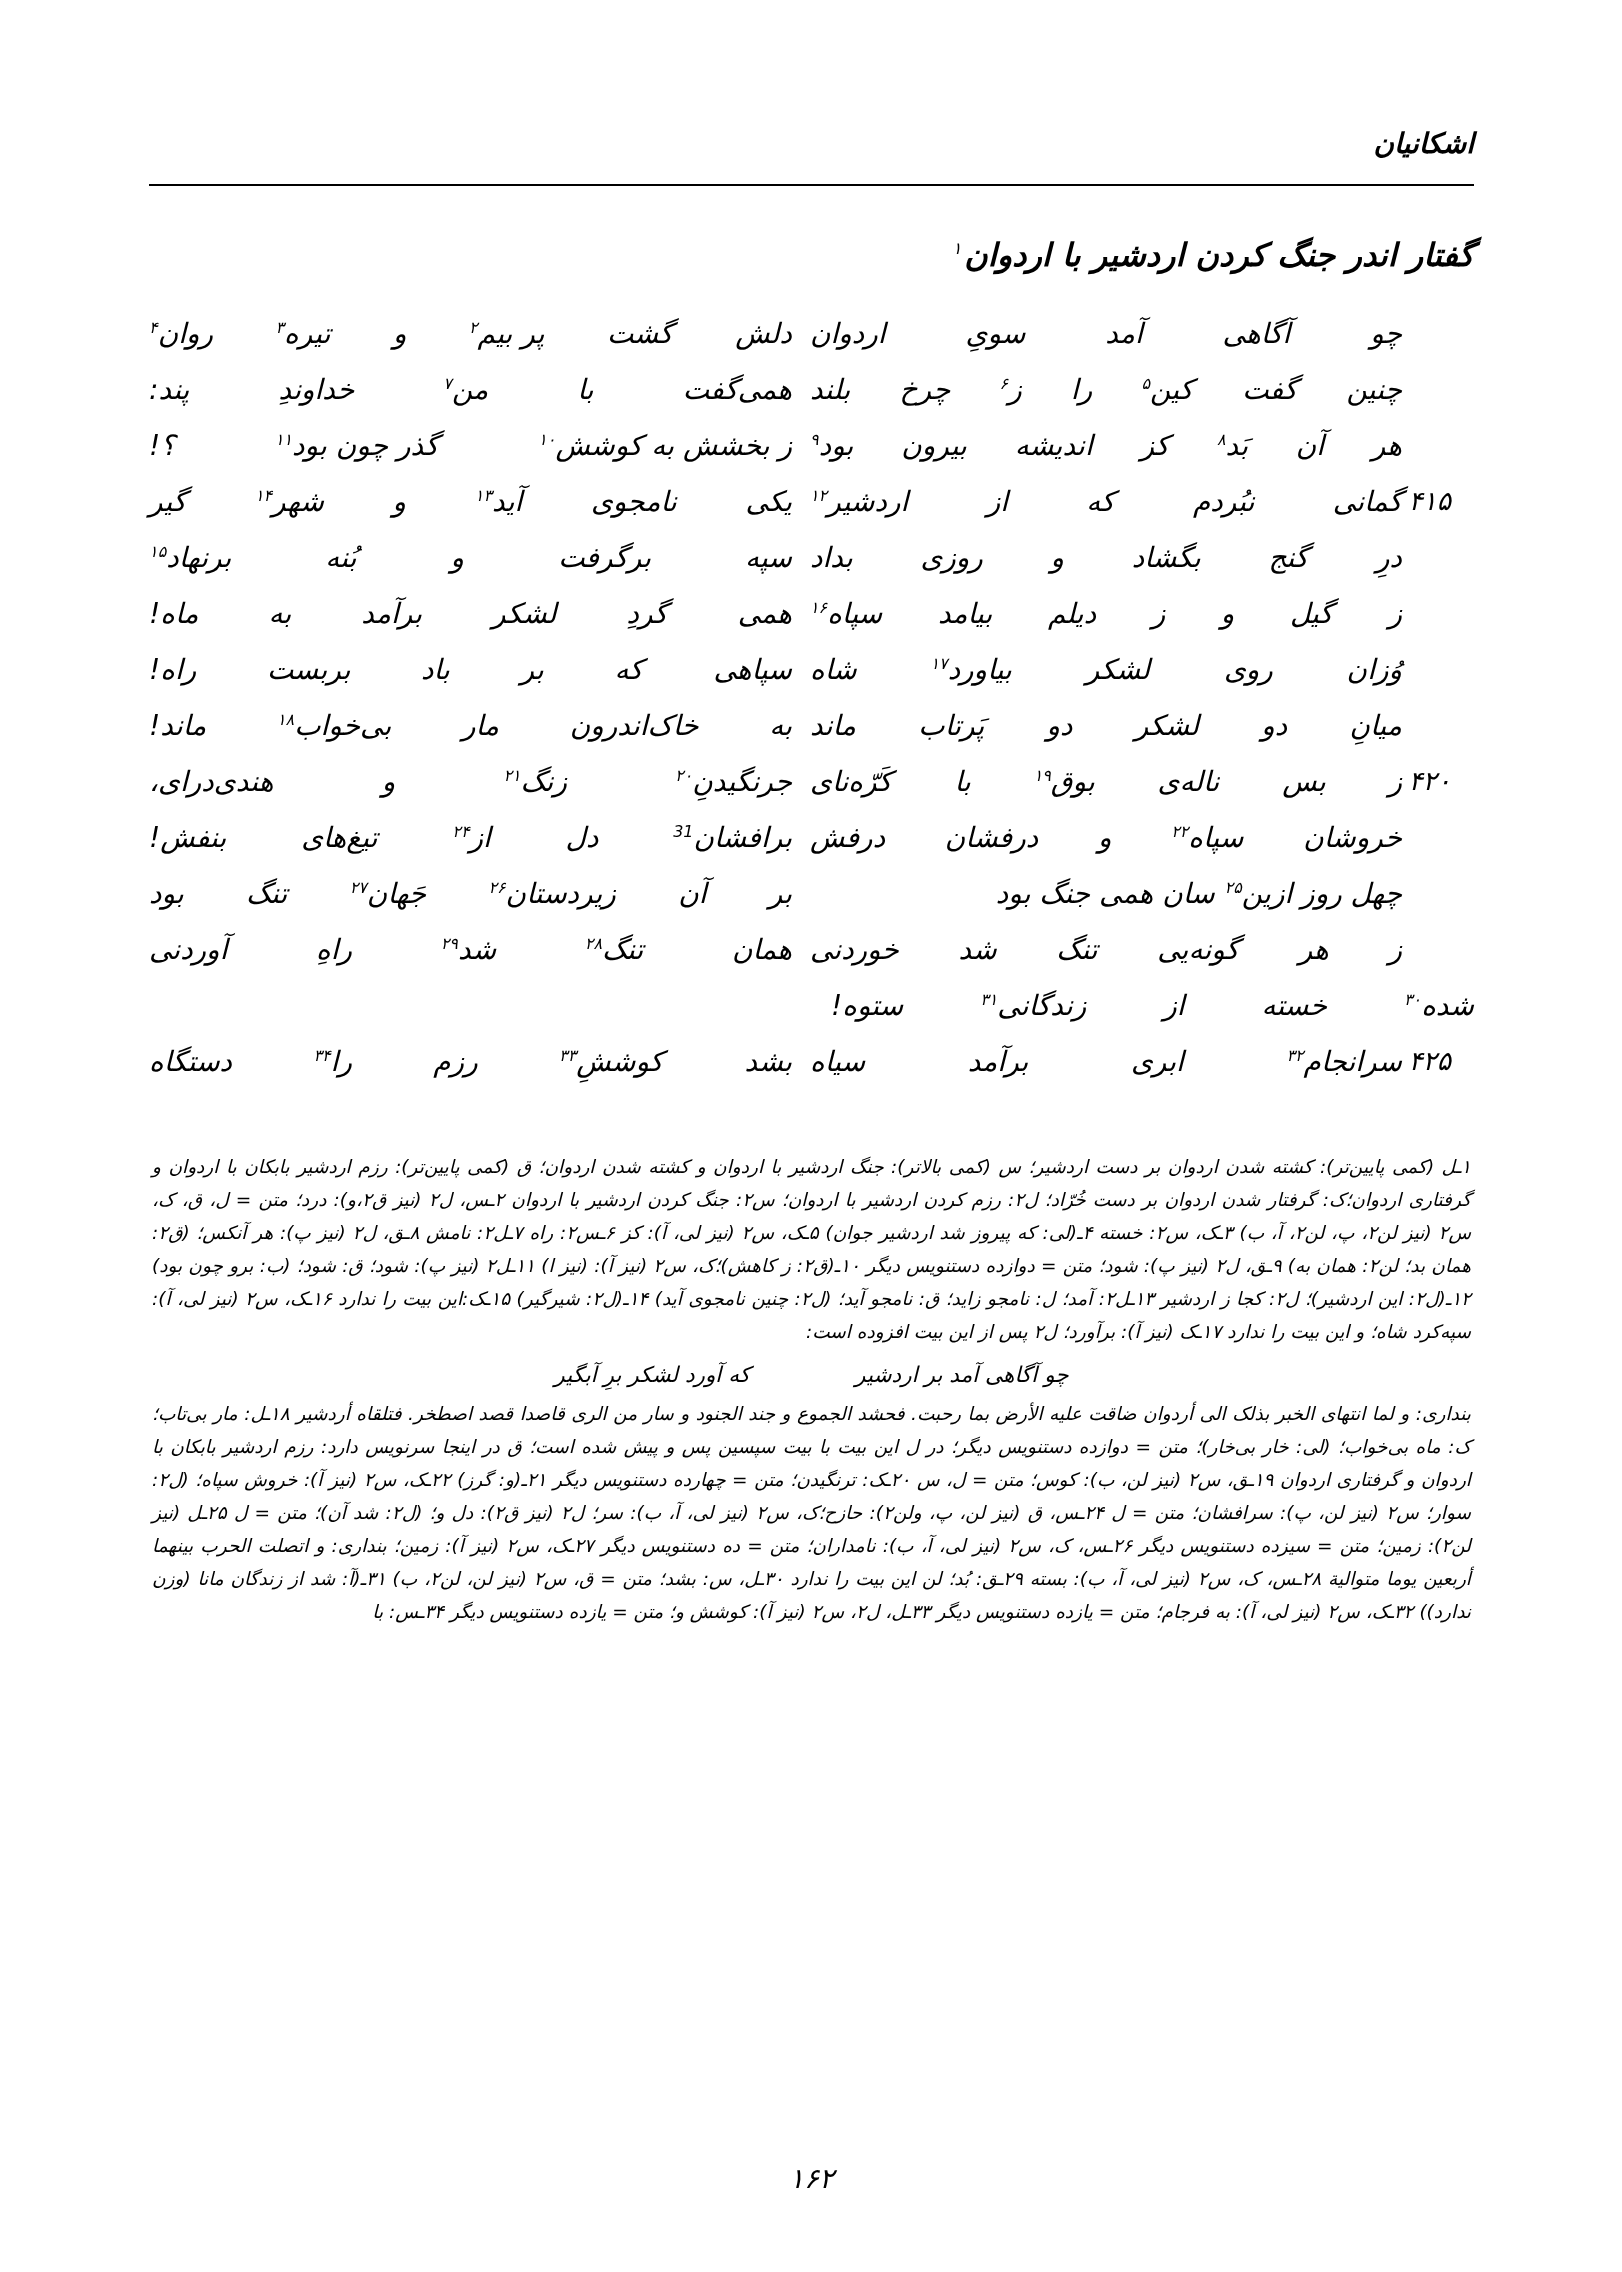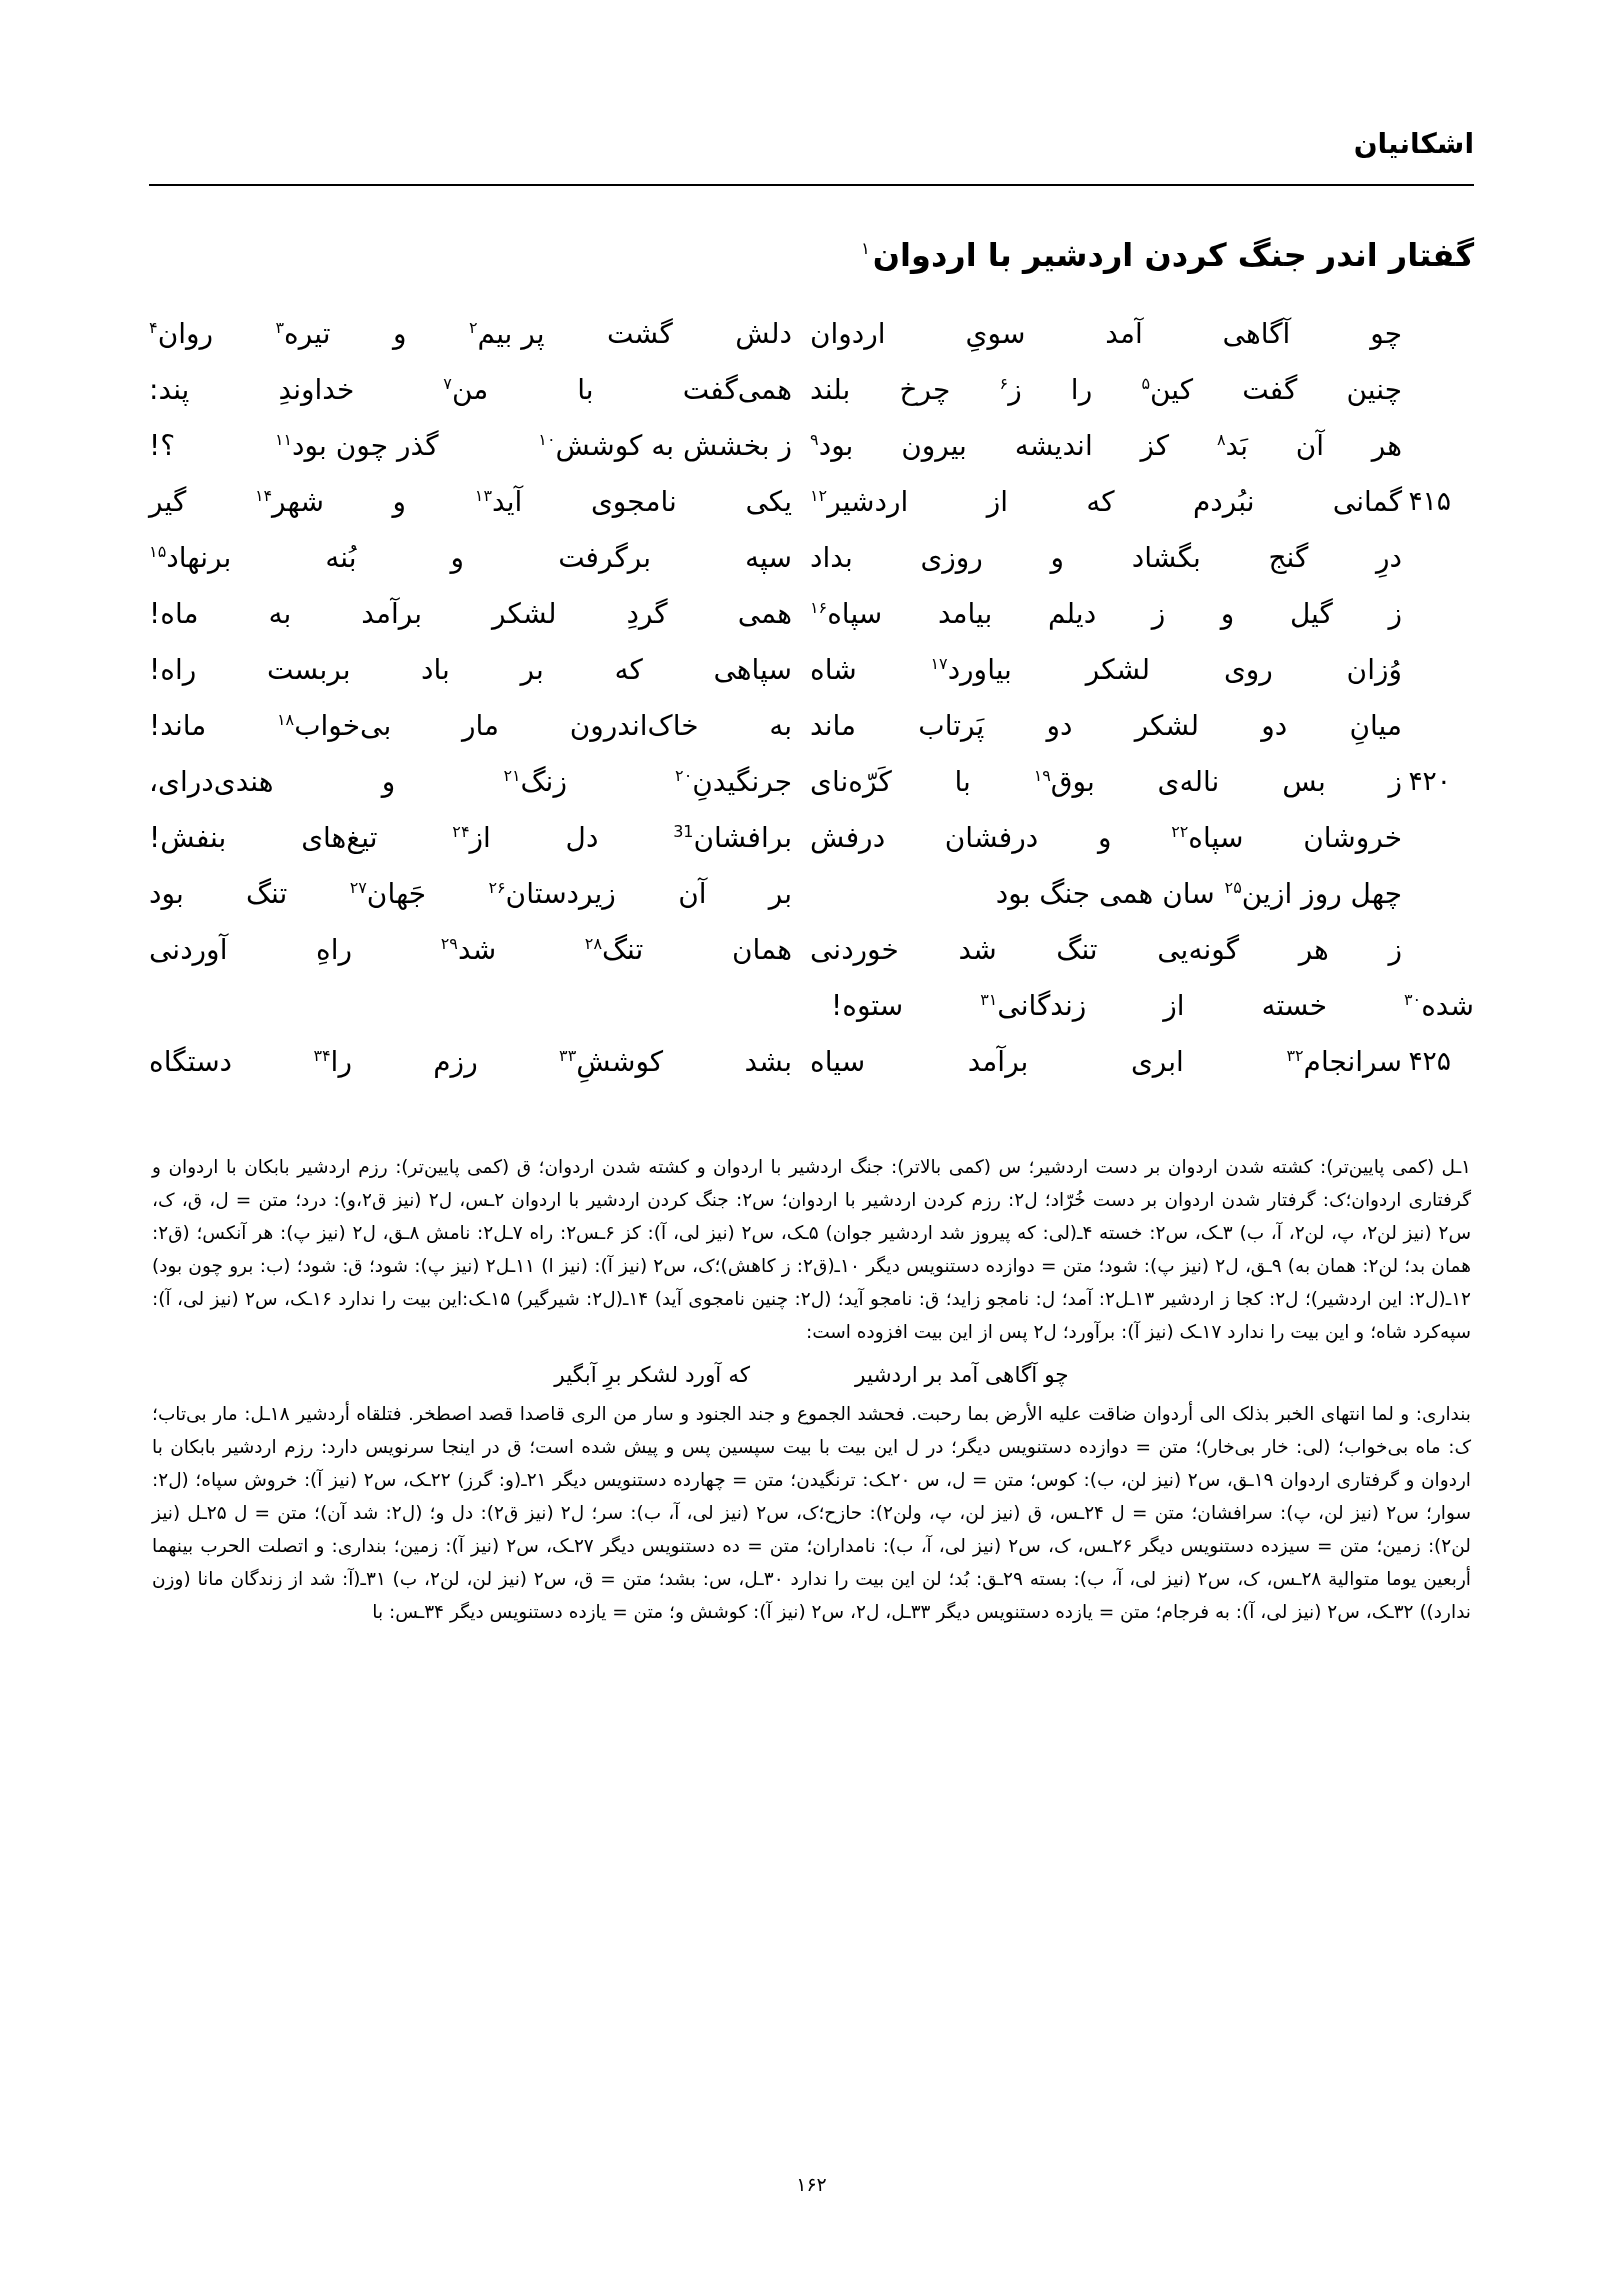--- a/index.html
+++ b/index.html
@@ -8,20 +8,21 @@
     width:1623px;height:2273px;
     font-family:"DejaVu Sans","Liberation Sans",sans-serif;
     color:#000;
     direction:rtl;
     position:relative;
     overflow:hidden;
   }
   .page{
     position:absolute;inset:0;
     padding:14px;
+    font-style:italic;
   }
 
   
   .header{
     position:absolute;
     top:130px; left:149px; right:149px;
     height:56px;
   }
   .header-title{
     position:absolute;right:0;top:0;
@@ -127,21 +128,21 @@
     direction:rtl;
   }
   .inset-verse .iv-h{white-space:nowrap;}
 
   
   .folio{
     position:absolute;
     bottom:78px;
     left:0;right:0;
     text-align:center;
-    font-size:19px;
+    font-size:28px;
   }
 </style>
 </head>
 <body>
 
 <div class="page">
 
   <div class="header">
     <div class="header-title">اشکانیان</div>
     <div class="header-rule"></div>

